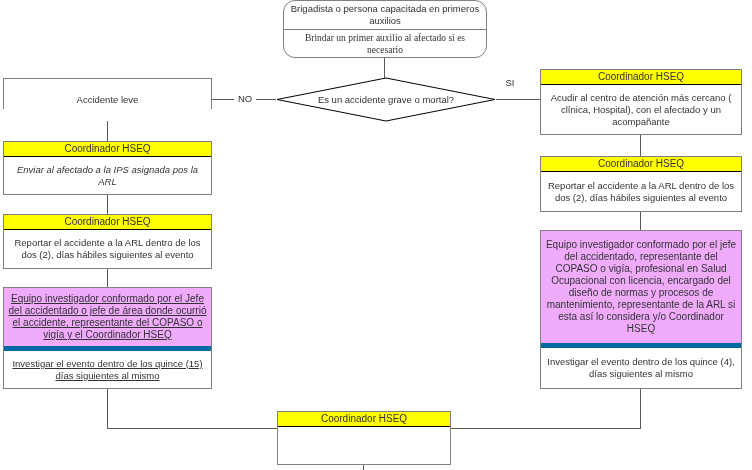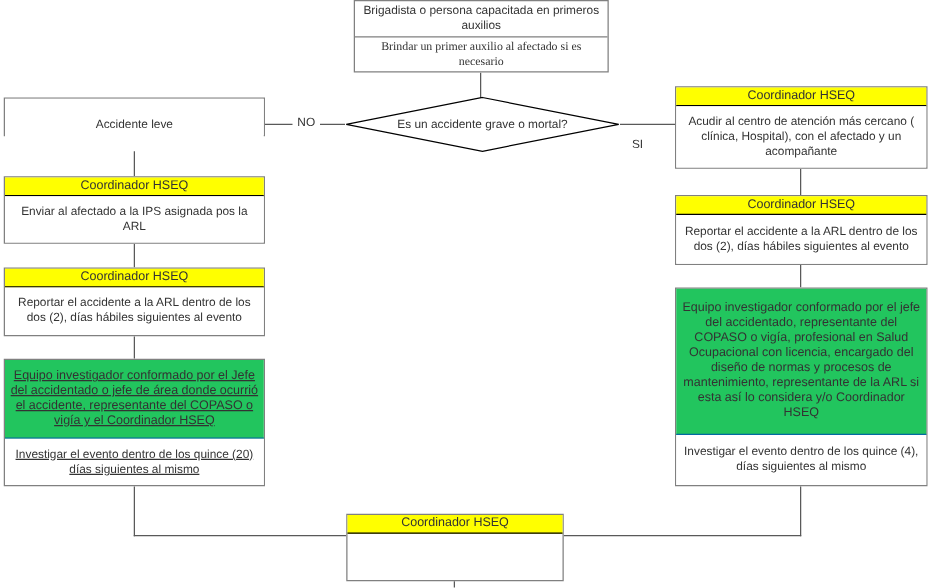--- a/index.html
+++ b/index.html
@@ -32,22 +32,22 @@
   }
   .hdr {
     background:#ffff00;
     border-bottom:1px solid #000000;
     font-size:10px;
     line-height:12px;
     padding:1px 3px;
   }
   .body-cell { background:#ffffff; }
   .yellow-body {
-    background:#22c55e;
-    border-bottom:1px solid #0369a1;
+    background:#f0abfc;
+    border-bottom:5px solid #0369a1;
   }
   .sep-top { border-top:1px solid #808080;font-family:Liberation Serif, serif; }
 
   .line {
     position:absolute;
     background:#595959;
     z-index:1;
   }
   .vline { width:1px; }
   .hline { height:1px; }
@@ -97,52 +97,52 @@
   <div class="line vline" style="left:107px; top:389px; height:40px;"></div>
   <div class="line hline" style="left:107px; top:428px; width:170px;"></div>
 
   <div class="line vline" style="left:640px; top:135px; height:21px;"></div>
   <div class="line vline" style="left:640px; top:212px; height:18px;"></div>
   <div class="line vline" style="left:640px; top:389px; height:40px;"></div>
   <div class="line hline" style="left:450px; top:428px; width:191px;"></div>
 
   <div class="line vline" style="left:363px; top:464px; height:36px;"></div>
 
-  <div class="node" style="left:283px; top:0px; width:204px; height:58px;">
+  <div class="node" style="left:283px; top:0px; width:204px; height:58px;border-radius:12px;">
     <div class="cell" style="height:28px;">Brigadista o persona capacitada en primeros auxilios</div>
     <div class="cell sep-top" style="height:29px;">Brindar un primer auxilio al afectado si es necesario</div>
   </div>
 
   <div class="diamond-wrap" style="left:276px; top:77px; width:220px; height:45px;">
     <svg width="220" height="45" viewBox="0 0 220 45">
       <polygon points="110,1 219,22.5 110,44 1,22.5" fill="#ffffff" stroke="#000000" stroke-width="1"></polygon>
     </svg>
     <div class="diamond-text">Es un accidente grave o mortal?</div>
   </div>
 
   <div class="edge-label" style="left:234px; top:93px; width:22px;">NO</div>
-  <div class="edge-label" style="left:501px; top:110px; width:18px;">SI</div>
+  <div class="edge-label" style="left:501px; top:77px; width:18px;">SI</div>
 
   <div class="node" style="left:3px; top:78px; width:209px; height:31px;">
     <div class="cell body-cell" style="height:41px;">Accidente leve</div>
   </div>
 
   <div class="node" style="left:3px; top:141px; width:209px; height:54px;">
     <div class="cell hdr" style="height:15px;">Coordinador HSEQ</div>
-    <div class="cell body-cell" style="height:37px;">Enviar al afectado a la IPS asignada pos la ARL</div>
+    <div class="cell body-cell" style="height:37px;font-style:italic;">Enviar al afectado a la IPS asignada pos la ARL</div>
   </div>
 
   <div class="node" style="left:3px; top:214px; width:209px; height:55px;">
     <div class="cell hdr" style="height:15px;">Coordinador HSEQ</div>
     <div class="cell body-cell" style="height:38px;">Reportar el accidente a la ARL dentro de los dos (2), días hábiles siguientes al evento</div>
   </div>
 
   <div class="node" style="left:3px; top:287px; width:209px; height:102px;text-decoration:underline;">
     <div class="cell hdr yellow-body" style="height:63px;">Equipo investigador conformado por el Jefe del accidentado o jefe de área donde ocurrió el accidente, representante del COPASO o vigía y el Coordinador HSEQ</div>
-    <div class="cell body-cell" style="height:37px;">Investigar el evento dentro de los quince (20) días siguientes al mismo</div>
+    <div class="cell body-cell" style="height:37px;">Investigar el evento dentro de los quince (15) días siguientes al mismo</div>
   </div>
 
   <div class="node" style="left:540px; top:69px; width:202px; height:66px;">
     <div class="cell hdr" style="height:15px;">Coordinador HSEQ</div>
     <div class="cell body-cell" style="height:49px;">Acudir al centro de atención más cercano ( clínica, Hospital), con el afectado y un acompañante</div>
   </div>
 
   <div class="node" style="left:540px; top:156px; width:202px; height:56px;">
     <div class="cell hdr" style="height:15px;">Coordinador HSEQ</div>
     <div class="cell body-cell" style="height:39px;">Reportar el accidente a la ARL dentro de los dos (2), días hábiles siguientes al evento</div>

